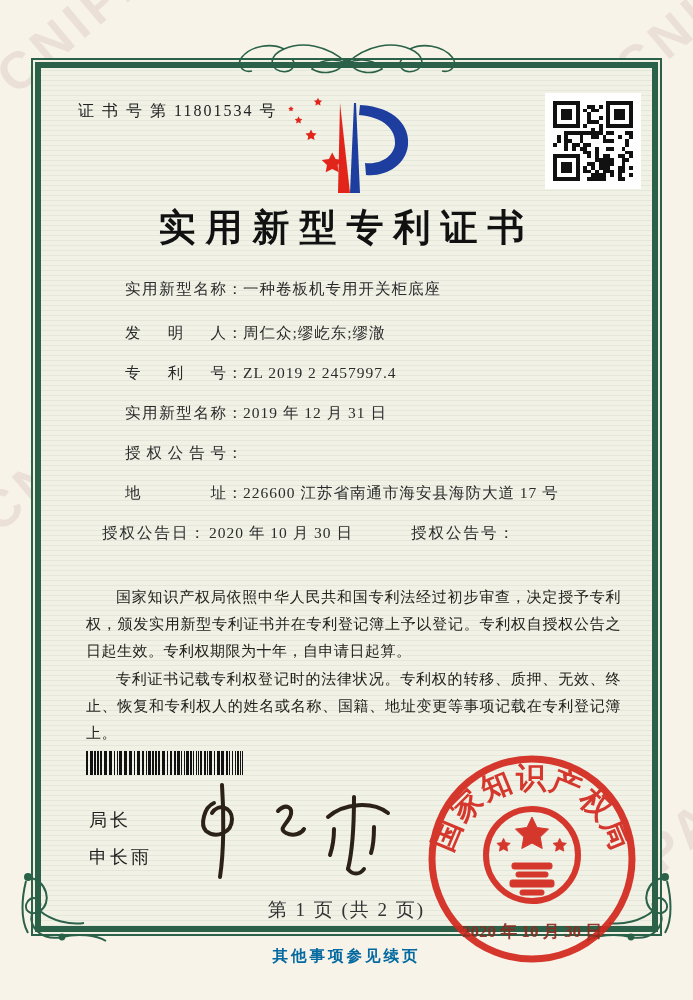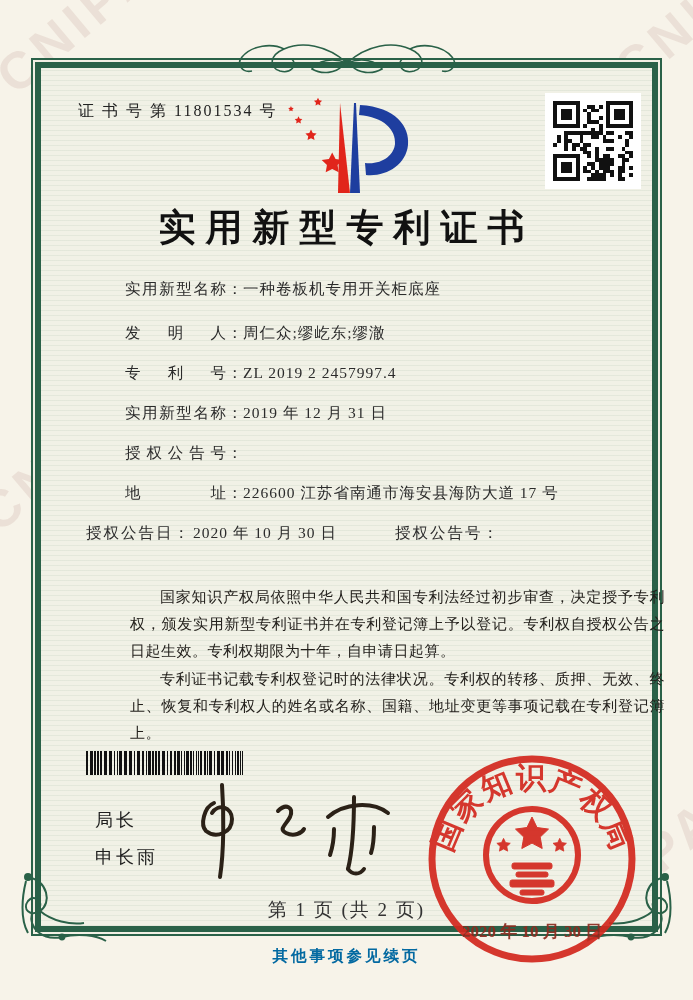--- a/index.html
+++ b/index.html
@@ -56,36 +56,36 @@
   .fields { position:absolute; left:50px; top:216px; width:530px; font-size:15.5px; }
   .frow { display:flex; margin-bottom:19px; align-items:baseline;margin-left:39px; }
   .frow.gap-big { margin-bottom:23px; }
   .flabel {
     display:inline-block; width:102px; text-align:justify; text-align-last:justify;
     letter-spacing:1px; flex:0 0 102px;
   }
   .fcolon { flex:0 0 16px; }
   .fvalue { letter-spacing:1px; }
   .frow2 { display:flex; }
-  .pair { display:flex; align-items:baseline; }
+  .pair { display:flex; align-items:baseline;margin-left:16px; }
   .pair .flabel2 { letter-spacing:2px; }
   .pair .fvalue { margin-left:4px; }
   .pair + .pair { margin-left:58px; }
 
   .paras {
     position:absolute; left:50px; top:521px; width:535px;
     font-size:15px; line-height:27px; text-align:justify;
-    color:#23201c; letter-spacing:0.5px;margin-left:44px;
+    color:#23201c; letter-spacing:0.5px;
   }
   .paras p { text-indent:2em; margin-bottom:1px; }
 
   .barcode { position:absolute; left:50px; top:688px; width:192px; height:24px; display:flex; align-items:stretch; }
   .barcode .bar { height:100%; }
 
-  .officer { position:absolute; left:53px; top:745px; font-size:18px; letter-spacing:3px; color:#1d1d1d;margin-left:6px; }
+  .officer { position:absolute; left:53px; top:745px; font-size:18px; letter-spacing:3px; color:#1d1d1d; }
   .officer .o-title { margin-bottom:13px; }
   .signature { position:absolute; left:150px; top:710px; }
 
   .seal { position:absolute; left:388px; top:688px; width:216px; height:216px; opacity:0.92; }
 
   .page-no {
     position:absolute; left:0; bottom:8px; width:100%;
     text-align:center; font-size:19px; letter-spacing:2px; color:#333;
   }
   .footer-note {

